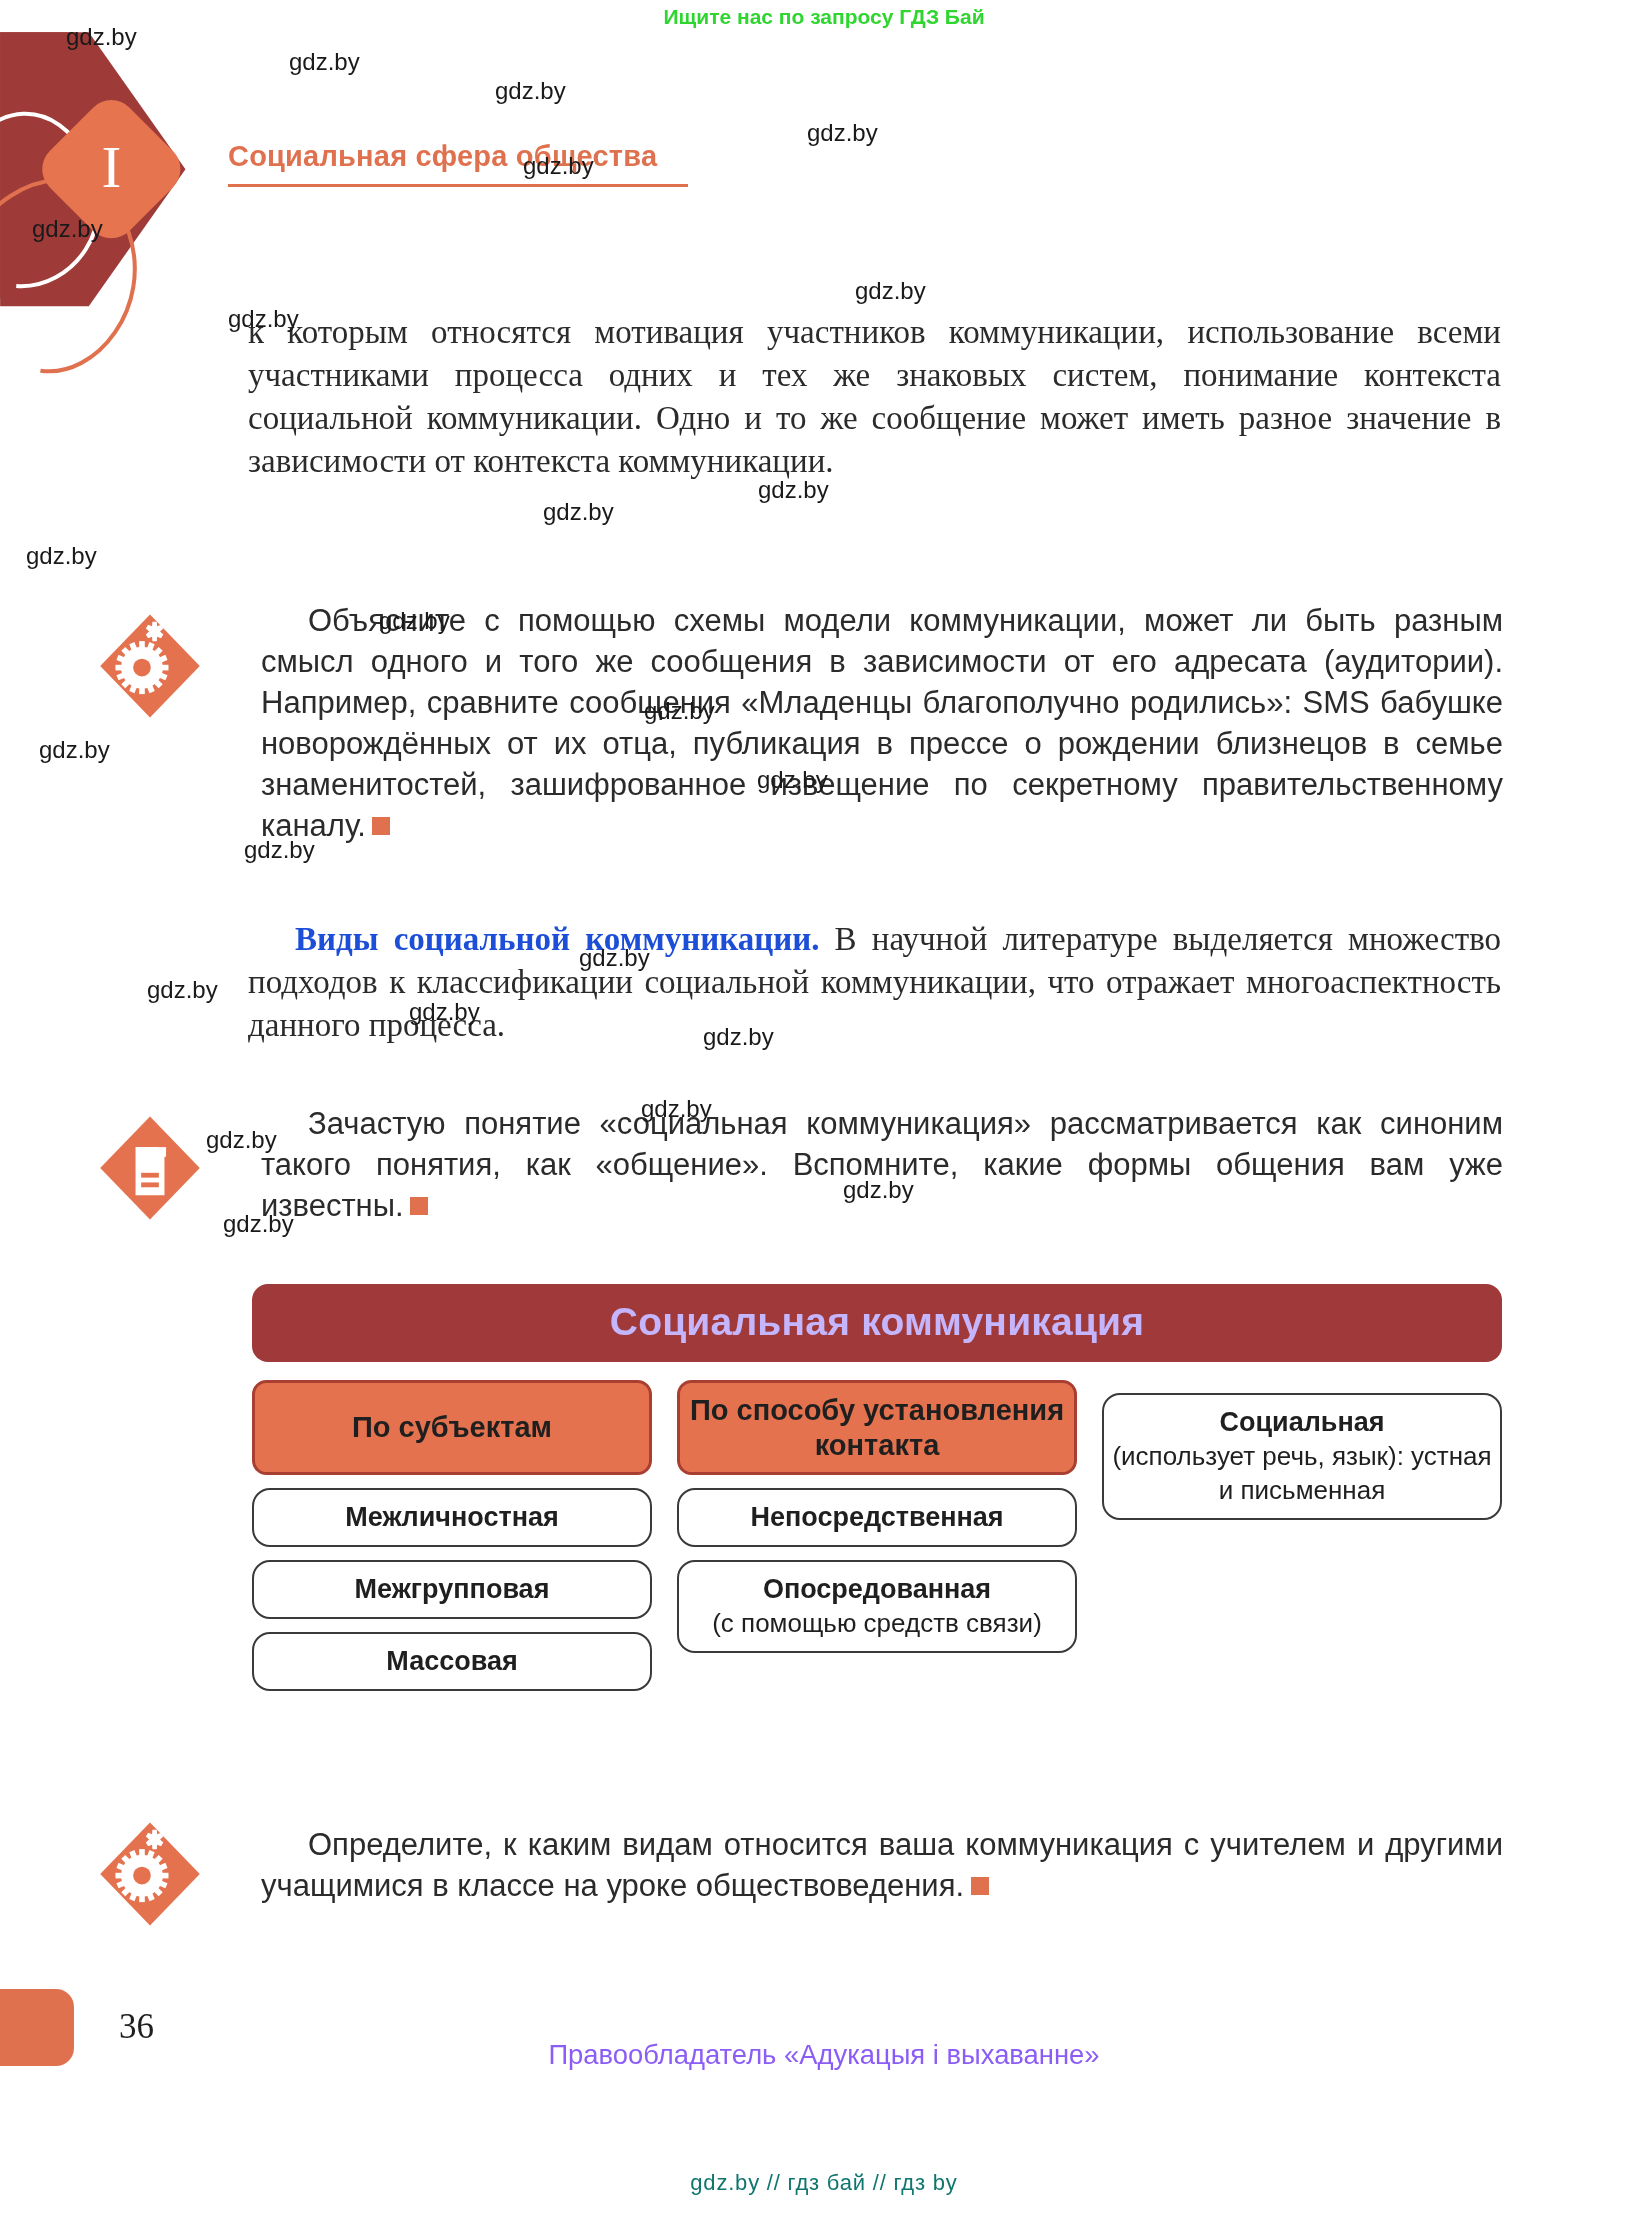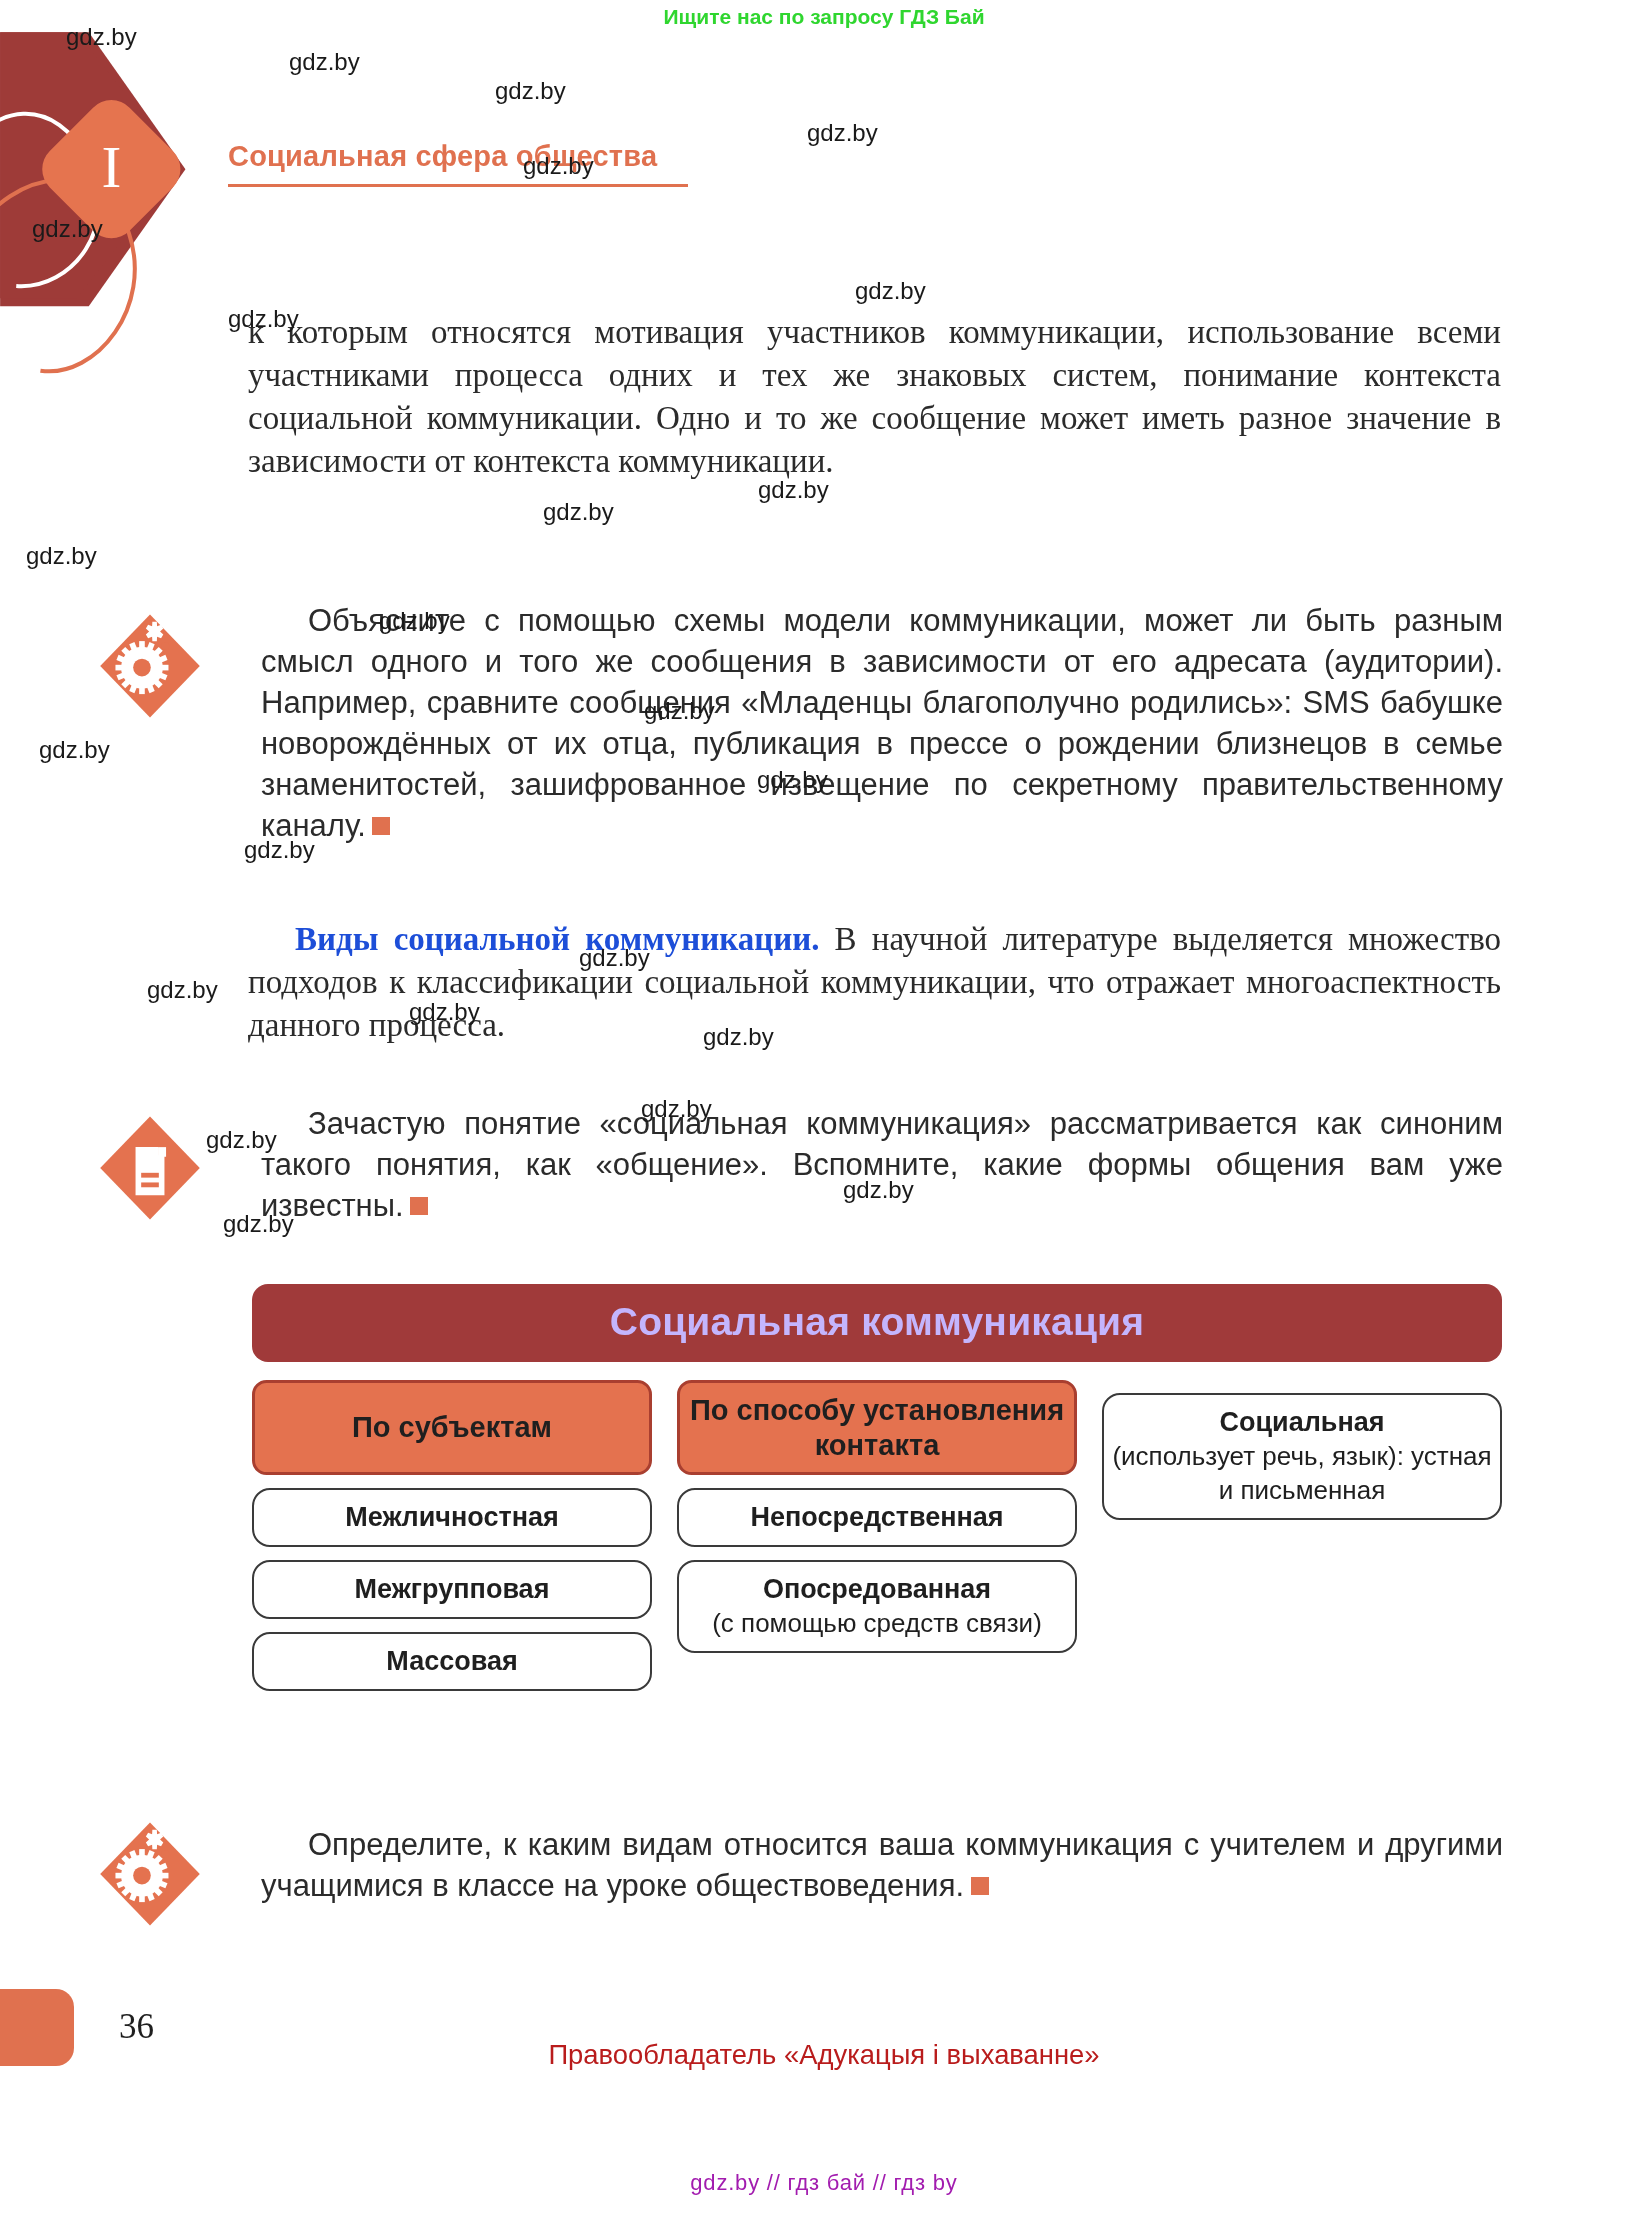--- a/index.html
+++ b/index.html
@@ -38,21 +38,21 @@
     font-family: "Liberation Sans", sans-serif;
     z-index: 60;
   }
   .wm-bottom-blue {
     position: absolute;
     top: 2170px;
     left: 0;
     width: 1648px;
     text-align: center;
     font-size: 22px;
-    color: #a21caf;
+    color: #0f766e;
     letter-spacing: 0.8px;
     z-index: 60;
   }
 
   
   .corner-wrap {
     position: absolute;
     top: 0;
     left: 0;
     width: 242px;
@@ -207,21 +207,21 @@
     color: #1f1f1f;
     z-index: 20;
   }
   .copyright {
     position: absolute;
     left: 0;
     top: 2039px;
     width: 1648px;
     text-align: center;
     font-size: 27.4px;
-    color: #b91c1c;
+    color: #8b5cf6;
     font-family: "Liberation Sans", sans-serif;
     z-index: 20;
   }
 </style>
 </head>
 <body>
 
 <div class="wm-top-green">Ищите нас по запросу ГДЗ Бай</div>
 
 <div class="corner-wrap">

